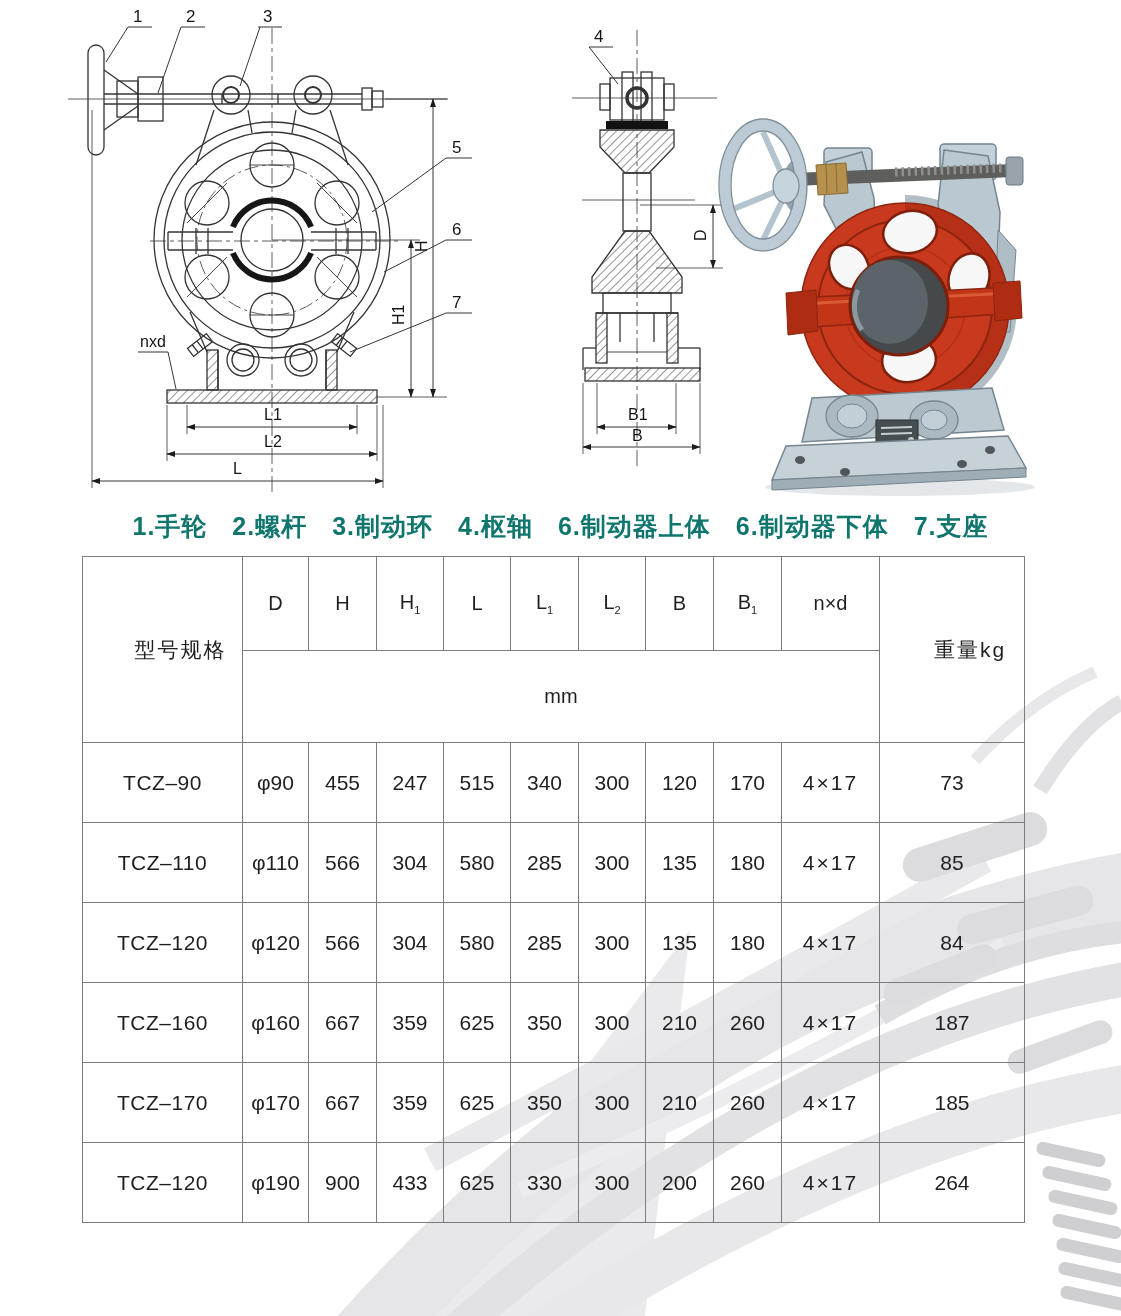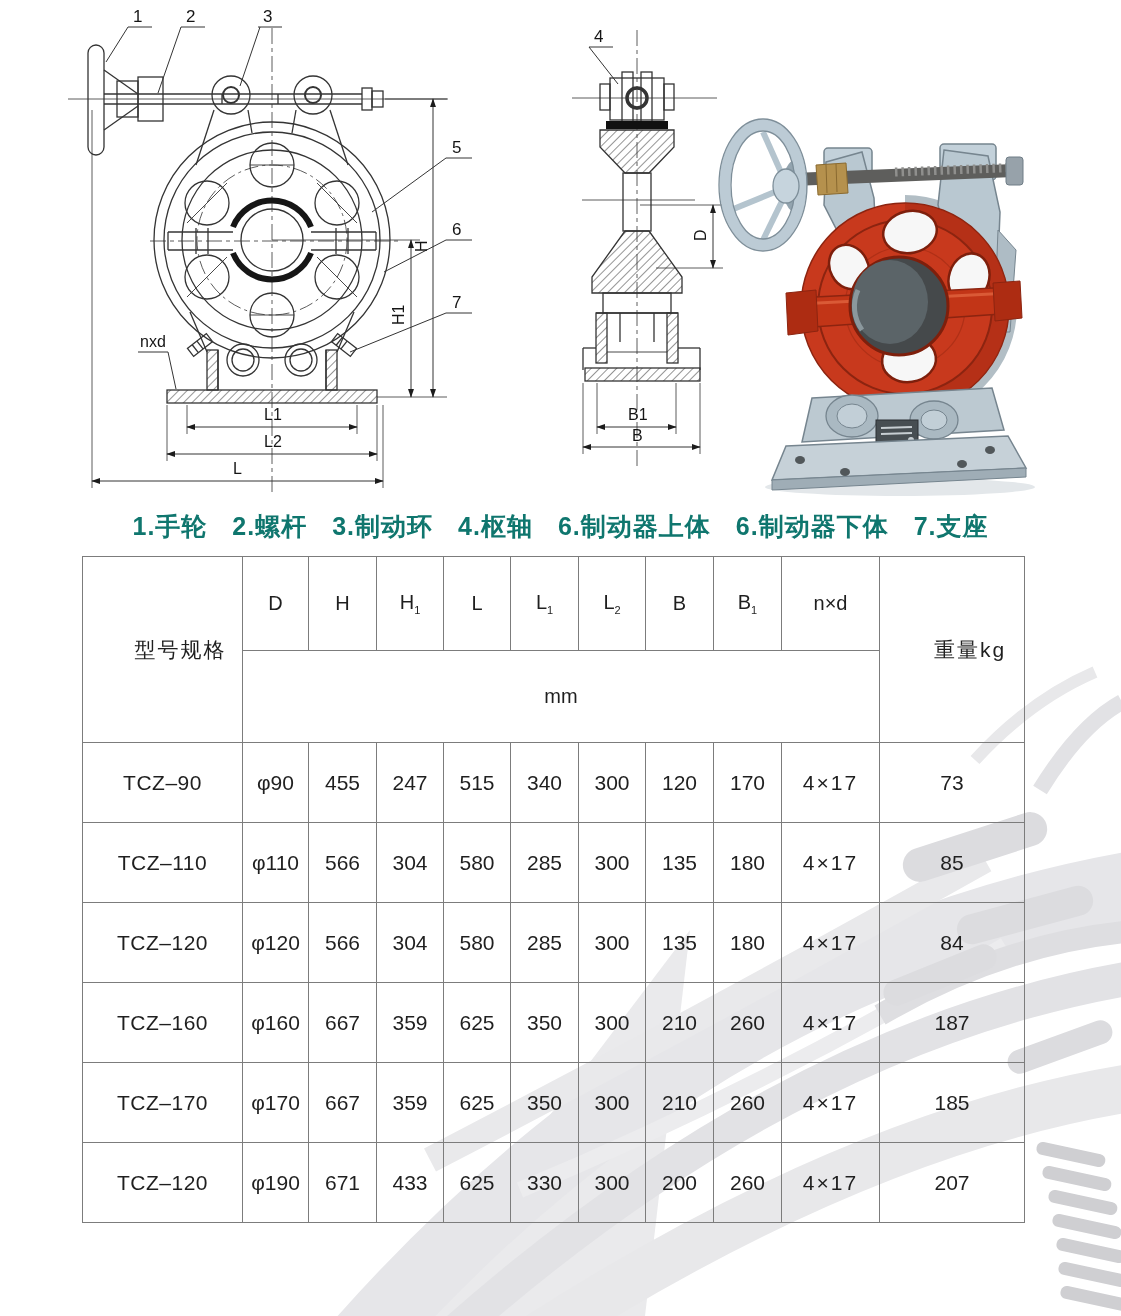--- a/index.html
+++ b/index.html
@@ -435,26 +435,26 @@
           <td class="c-val">350</td>
           <td class="c-val">300</td>
           <td class="c-val">210</td>
           <td class="c-val">260</td>
           <td class="c-val c-nxd">4×17</td>
           <td class="c-val">185</td>
         </tr>
         <tr>
           <td class="c-model">TCZ–120</td>
           <td class="c-val">φ190</td>
-          <td class="c-val">671</td>
+          <td class="c-val">900</td>
           <td class="c-val">433</td>
           <td class="c-val">625</td>
           <td class="c-val">330</td>
           <td class="c-val">300</td>
           <td class="c-val">200</td>
           <td class="c-val">260</td>
           <td class="c-val c-nxd">4×17</td>
-          <td class="c-val">207</td>
+          <td class="c-val">264</td>
         </tr>
       </tbody>
   </table>
 
 </div>
 
 </body></html>

